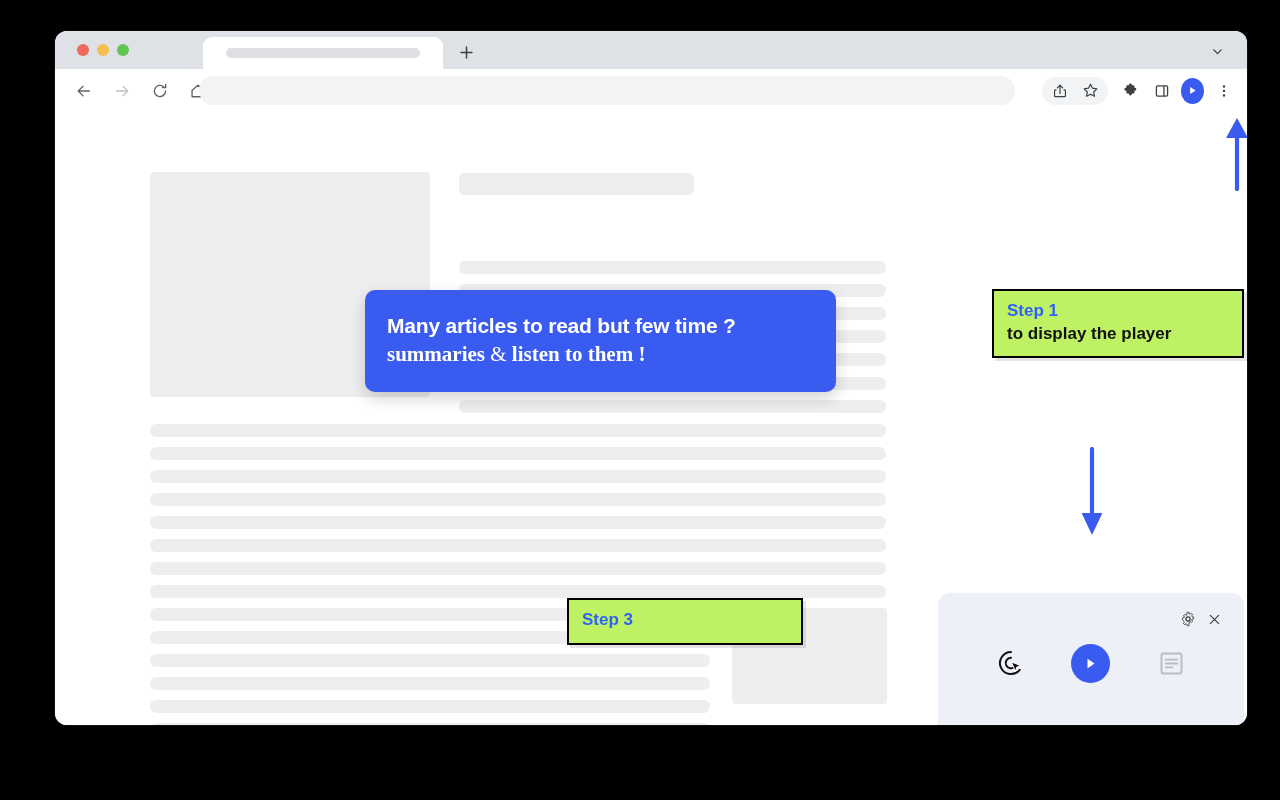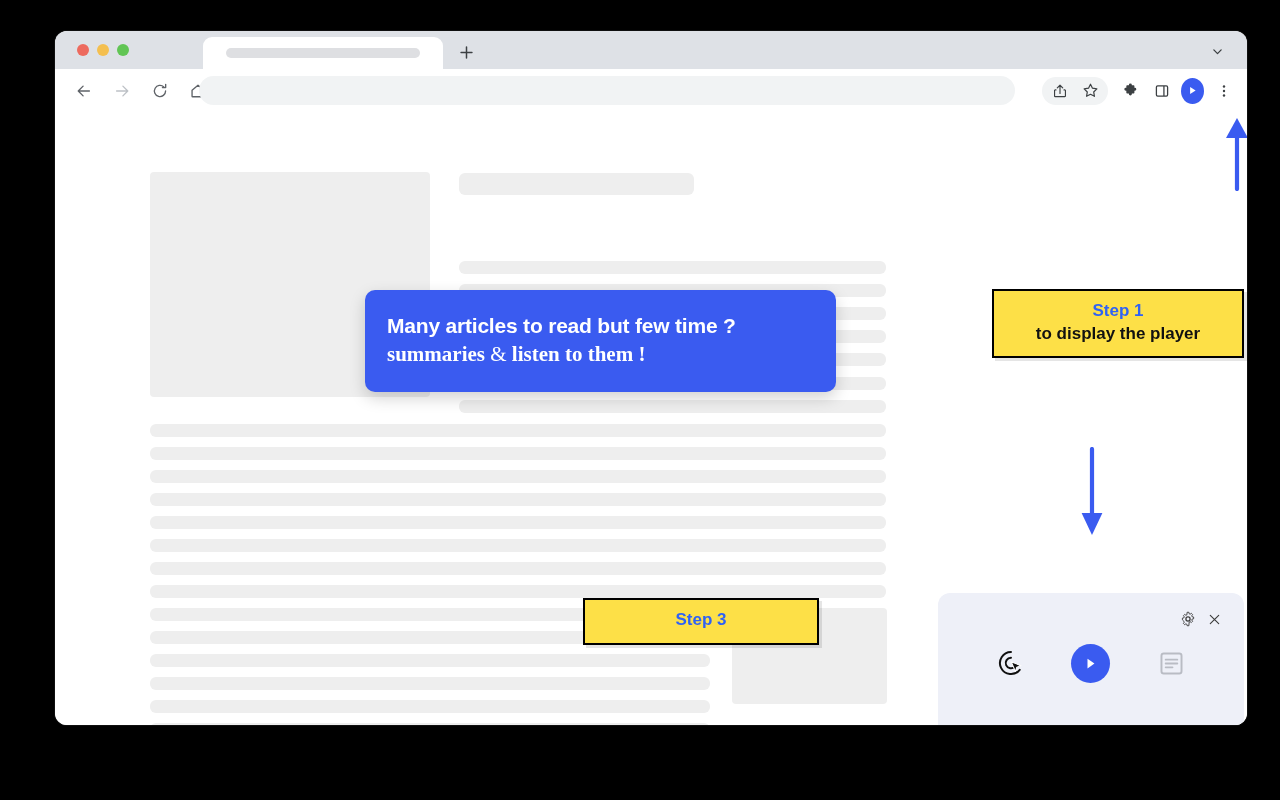--- a/index.html
+++ b/index.html
@@ -202,43 +202,42 @@
     font-size: 21px;
     line-height: 1.36;
     font-weight: normal;
     font-family: Liberation Serif, serif;
   }
   .promo-l3 b { font-weight: bold; }
 
   
   .step-box {
     position: absolute;
-    background: #fde047;
+    background: #bef264;
     border: 2px solid #000000;
     padding: 9px 13px 11px 13px;
     box-sizing: border-box;
     box-shadow: 3px 3px 0 rgba(0,0,0,0.10);
-    text-align: center;
   }
   .step-title {
     color: #2f62f5;
     font-weight: bold;
     font-size: 17px;
     line-height: 1.35;
   }
   .step-body {
     color: #111111;
     font-weight: bold;
     font-size: 17px;
     line-height: 1.3;
   }
 
   #step1 { left: 937px; top: 177px; width: 252px; }
   #step2 { left: 982px; top: 376px; width: 207px; }
-  #step3 { left: 528px; top: 486px; width: 236px; }
+  #step3 { left: 512px; top: 486px; width: 236px; }
 
   
   .arrow { position: absolute; }
 
   
   .player {
     position: absolute;
     left: 883px;
     top: 481px;
     width: 306px;

